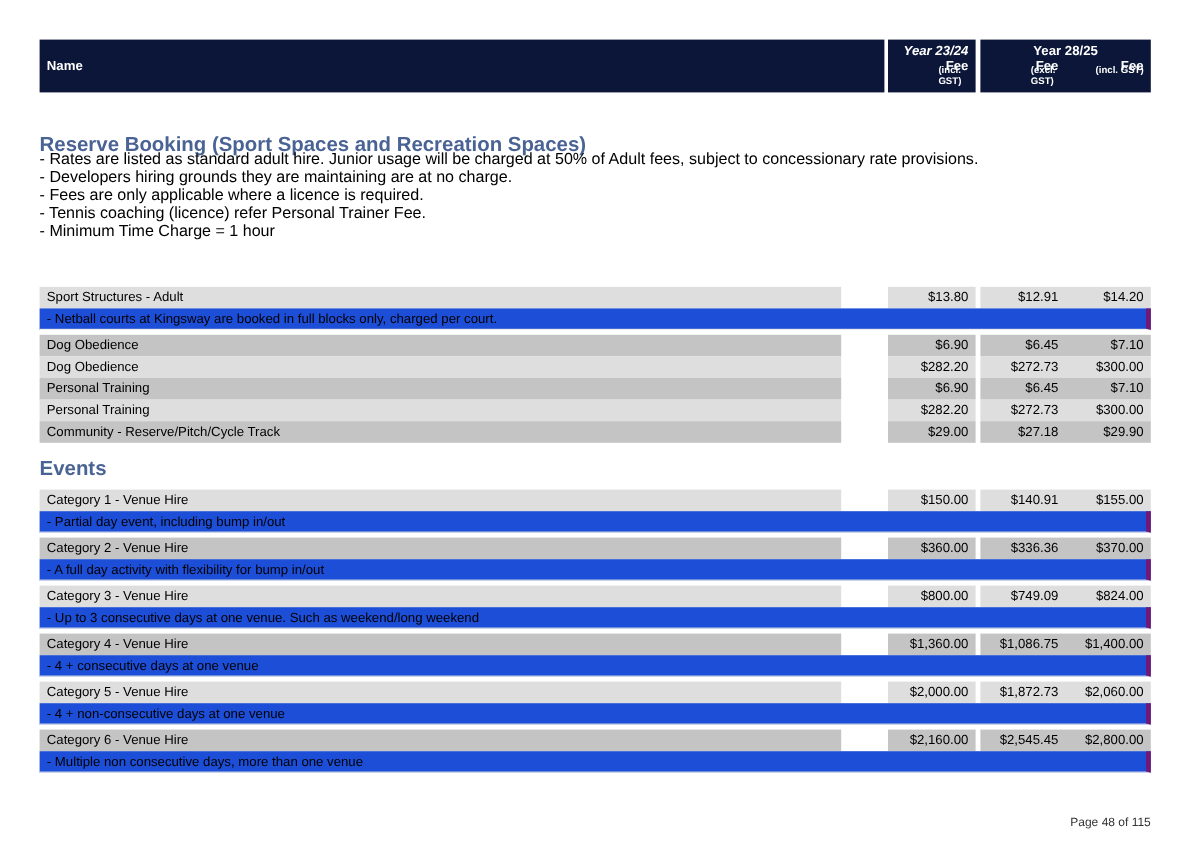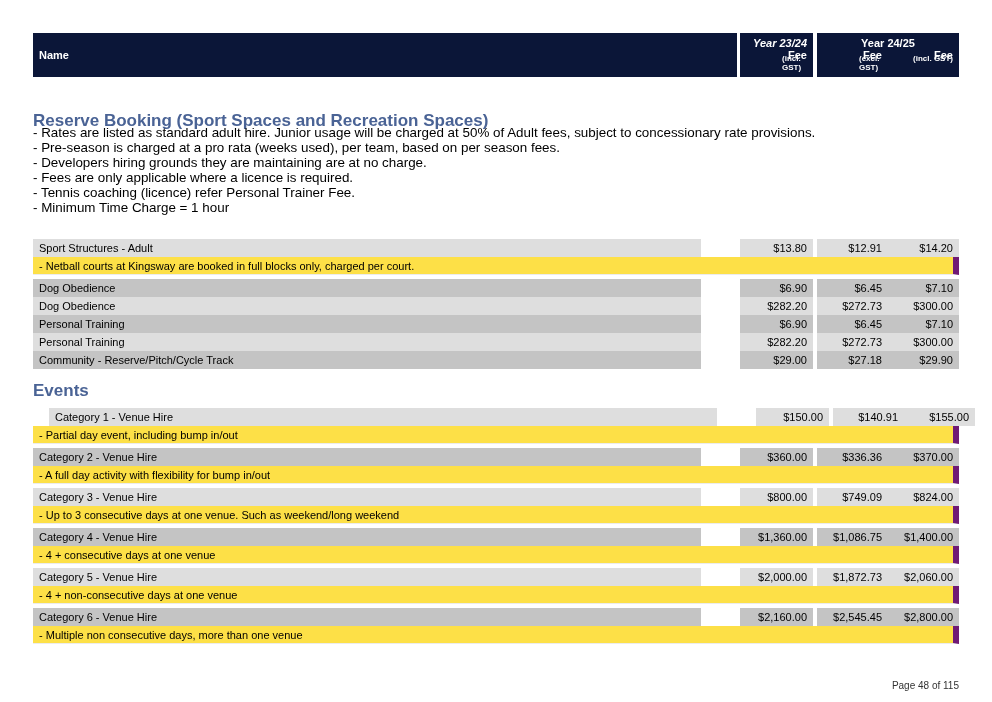--- a/index.html
+++ b/index.html
@@ -33,48 +33,47 @@
   .row .name span { position: absolute; left: 6px; top: 3px; white-space: nowrap; }
   .row .c1 { position: absolute; left: 707px; top: 0; width: 73px; height: 18px; }
   .row .c23 { position: absolute; left: 784px; top: 0; width: 142px; height: 18px; }
   .row .c1 span { position: absolute; right: 6px; top: 3px; }
   .row .c23 .v2 { position: absolute; right: 77px; top: 3px; }
   .row .c23 .v3 { position: absolute; right: 6px; top: 3px; }
   .light .name, .light .c1, .light .c23 { background: #dedede; }
   .dark .name, .dark .c1, .dark .c23 { background: #c4c4c4; }
 
   .desc { position: absolute; left: 33px; width: 926px; height: 18px; font-size: 11px;
-          background: #fde047; border-bottom: 1px solid #ececec; border-right: 6px solid #701a75; box-sizing: border-box; }
+          background: #1d4ed8; border-bottom: 1px solid #ececec; border-right: 4px solid #701a75; box-sizing: border-box; }
   .desc span { position: absolute; left: 6px; top: 3px; white-space: nowrap; }
 
   .page-num { position: absolute; right: 33px; top: 680px; font-size: 10px; color: #333; }
 </style>
 </head>
 <body>
 
 <div class="hdr hdr-name">
   <span>Name</span>
 </div>
 <div class="hdr hdr-y1">
   <span class="yr">Year 23/24</span>
   <span class="fee">Fee</span>
   <span class="gst">(incl. GST)</span>
 </div>
 <div class="hdr hdr-y2">
-  <span class="yr">Year 24/25</span>
+  <span class="yr">Year 28/25</span>
   <span class="fee c1">Fee</span>
   <span class="gst c1">(excl. GST)</span>
   <span class="fee c2">Fee</span>
   <span class="gst c2">(incl. GST)</span>
 </div>
 
 <div class="section-title" style="top:111px;">Reserve Booking (Sport Spaces and Recreation Spaces)</div>
 <div class="notes">
   <div>- Rates are listed as standard adult hire. Junior usage will be charged at 50% of Adult fees, subject to concessionary rate provisions.</div>
-  <div>- Pre-season is charged at a pro rata (weeks used), per team, based on per season fees.</div>
   <div>- Developers hiring grounds they are maintaining are at no charge.</div>
   <div>- Fees are only applicable where a licence is required.</div>
   <div>- Tennis coaching (licence) refer Personal Trainer Fee.</div>
   <div>- Minimum Time Charge = 1 hour</div>
 </div>
 
 <div class="row light" style="top:239px;">
   <div class="name">
       <span>Sport Structures - Adult</span>
     </div>
@@ -146,21 +145,21 @@
       <span>$29.00</span>
     </div>
   <div class="c23">
       <span class="v2">$27.18</span>
       <span class="v3">$29.90</span>
     </div>
 </div>
 
 <div class="section-title" style="top:381px;">Events</div>
 
-<div class="row light" style="top:408px;margin-left:16px;">
+<div class="row light" style="top:408px;">
   <div class="name">
       <span>Category 1 - Venue Hire</span>
     </div>
   <div class="c1">
       <span>$150.00</span>
     </div>
   <div class="c23">
       <span class="v2">$140.91</span>
       <span class="v3">$155.00</span>
     </div>

